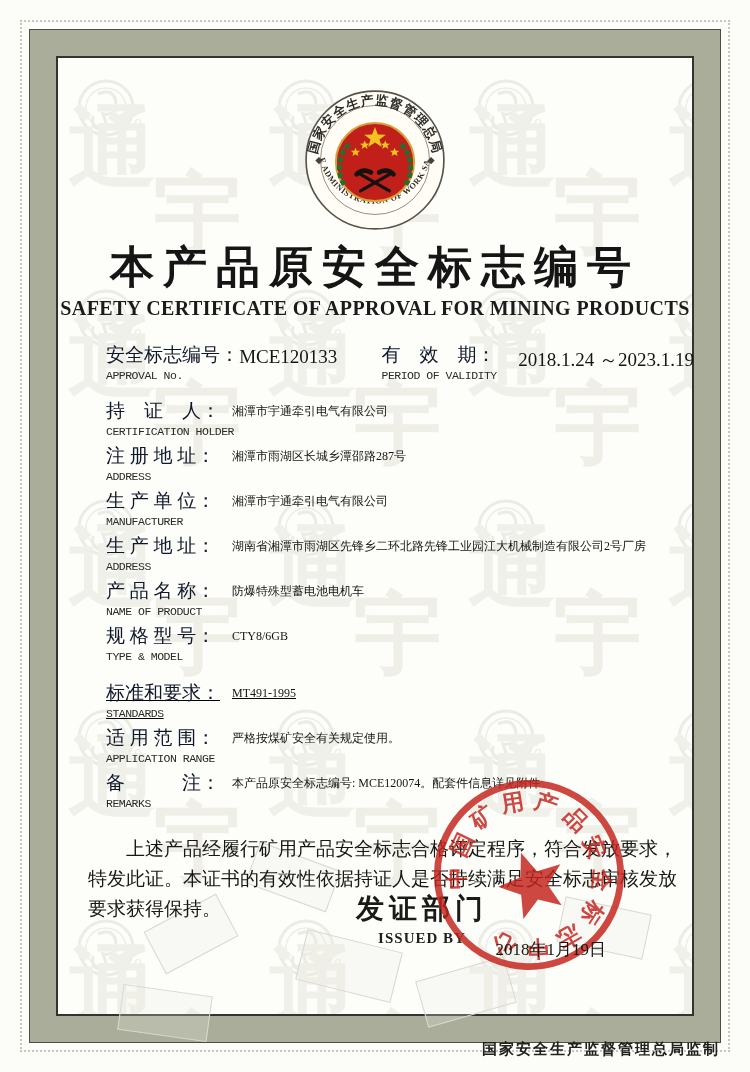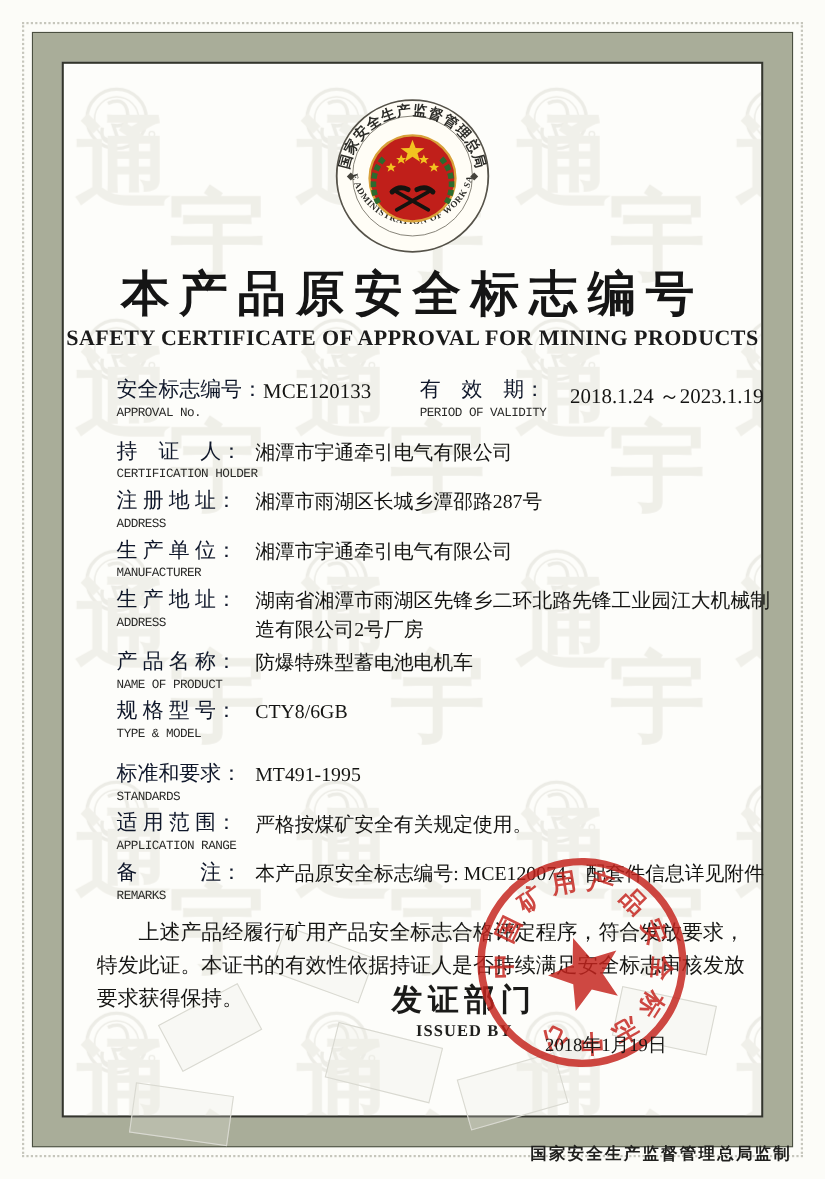--- a/index.html
+++ b/index.html
@@ -38,23 +38,23 @@
   .en-label{font-family:"Liberation Mono","DejaVu Sans Mono",monospace;font-size:11.5px;color:#2a2a28;line-height:15px;letter-spacing:-0.5px;white-space:nowrap;}
 
   .approval-row{position:absolute;top:342px;left:106px;right:56px;display:flex;}
   .ap-label{width:150px;}
   .ap-value{width:122px;font-size:19px;padding-top:4px;color:#151513;}
   .vp-label{width:154px;margin-left:34px;}
   .vp-value{flex:1;font-size:19px;padding-top:5px;color:#151513;white-space:nowrap;}
 
   .fields{position:absolute;top:398px;left:106px;width:600px;}
   .field-row{display:flex;margin-bottom:4px;min-height:41px;}
-  .field-row.gap-top{margin-top:16px;}
+  .field-row.gap-top{margin-top:16px;text-decoration:underline;}
   .flabel{width:126px;flex:0 0 126px;}
-  .fvalue{flex:1;font-size:18px;line-height:26px;color:#141412;}
+  .fvalue{flex:1;font-size:12px;line-height:26px;color:#141412;}
 
   .footer-par{position:absolute;top:834px;left:88px;width:598px;
     font-size:19px;line-height:30px;color:#171715;text-indent:2em;}
 
   .issued{position:absolute;top:890px;left:338px;width:168px;text-align:center;}
   .issued .cn{font-size:28px;font-weight:600;letter-spacing:5px;color:#1a1a18;}
   .issued .en{font-size:15px;font-weight:bold;letter-spacing:1px;color:#1f1f1d;margin-top:2px;}
 
   .issue-date{position:absolute;top:938px;left:446px;width:160px;text-align:right;
     font-size:17px;color:#161614;}

